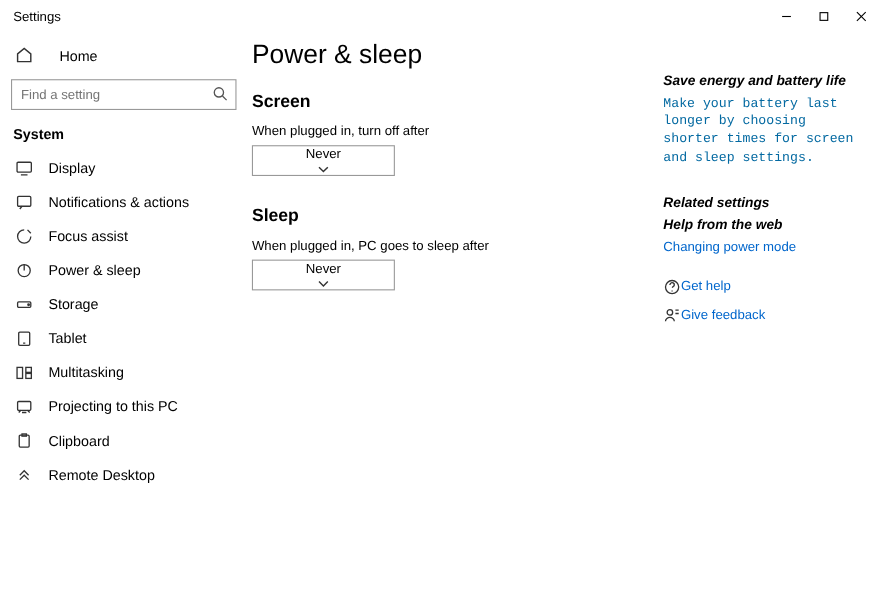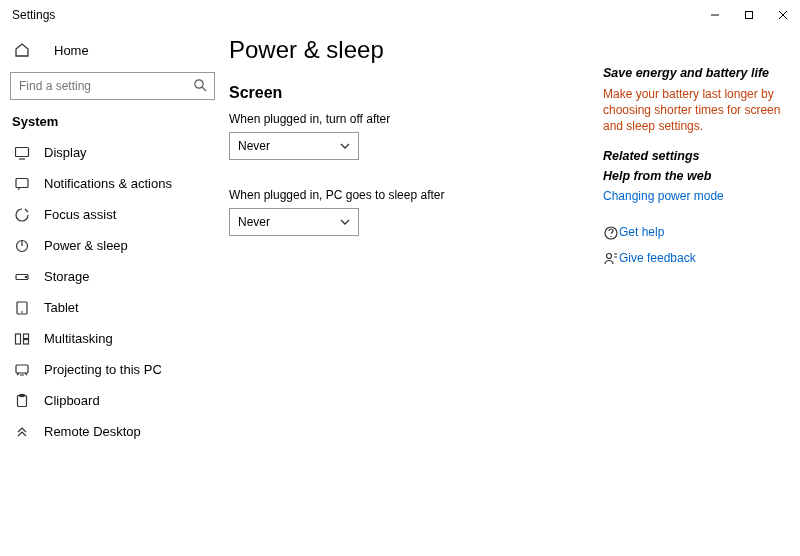--- a/index.html
+++ b/index.html
@@ -116,39 +116,41 @@
   .dropdown {
     width: 130px;
     height: 28px;
     border: 1px solid #999;
     display: flex;
     align-items: center;
     justify-content: space-between;
     padding: 0 8px;
     font-size: 12px;
     margin-bottom: 28px;
+    flex-direction: column;
   }
   .chev {
     width: 10px; height: 10px;
   }
   .aside {
     width: 185px;
     padding-top: 30px;
     font-size: 12px;
   }
   .aside h4 {
     font-size: 12.5px;
     font-weight: 600;
     margin-bottom: 6px;
     font-style: italic;
   }
   .aside p {
-    color: #c2410c;
+    color: #0369a1;
     line-height: 1.35;
-    margin-bottom: 14px;
+    margin-bottom: 26px;
+    font-family: Liberation Mono, monospace;
   }
   .link {
     color: #0066cc;
     cursor: pointer;
     display: block;
     margin-bottom: 22px;
   }
   .highlight {
     border: 2px solid #e3302e;
     padding: 3px 6px 5px 4px;
@@ -332,20 +334,21 @@
       <div class="field-label">When plugged in, turn off after</div>
       <div class="dropdown">
         <span>Never</span>
         <span class="chev">
             <svg width="10" height="10" viewBox="0 0 10 10" fill="none" stroke="#333" stroke-width="1.3">
               <path d="M1 3l4 4 4-4"></path>
             </svg>
           </span>
       </div>
 
+      <div class="subhead">Sleep</div>
       <div class="field-label">When plugged in, PC goes to sleep after</div>
       <div class="dropdown">
         <span>Never</span>
         <span class="chev">
             <svg width="10" height="10" viewBox="0 0 10 10" fill="none" stroke="#333" stroke-width="1.3">
               <path d="M1 3l4 4 4-4"></path>
             </svg>
           </span>
       </div>
     </div>

